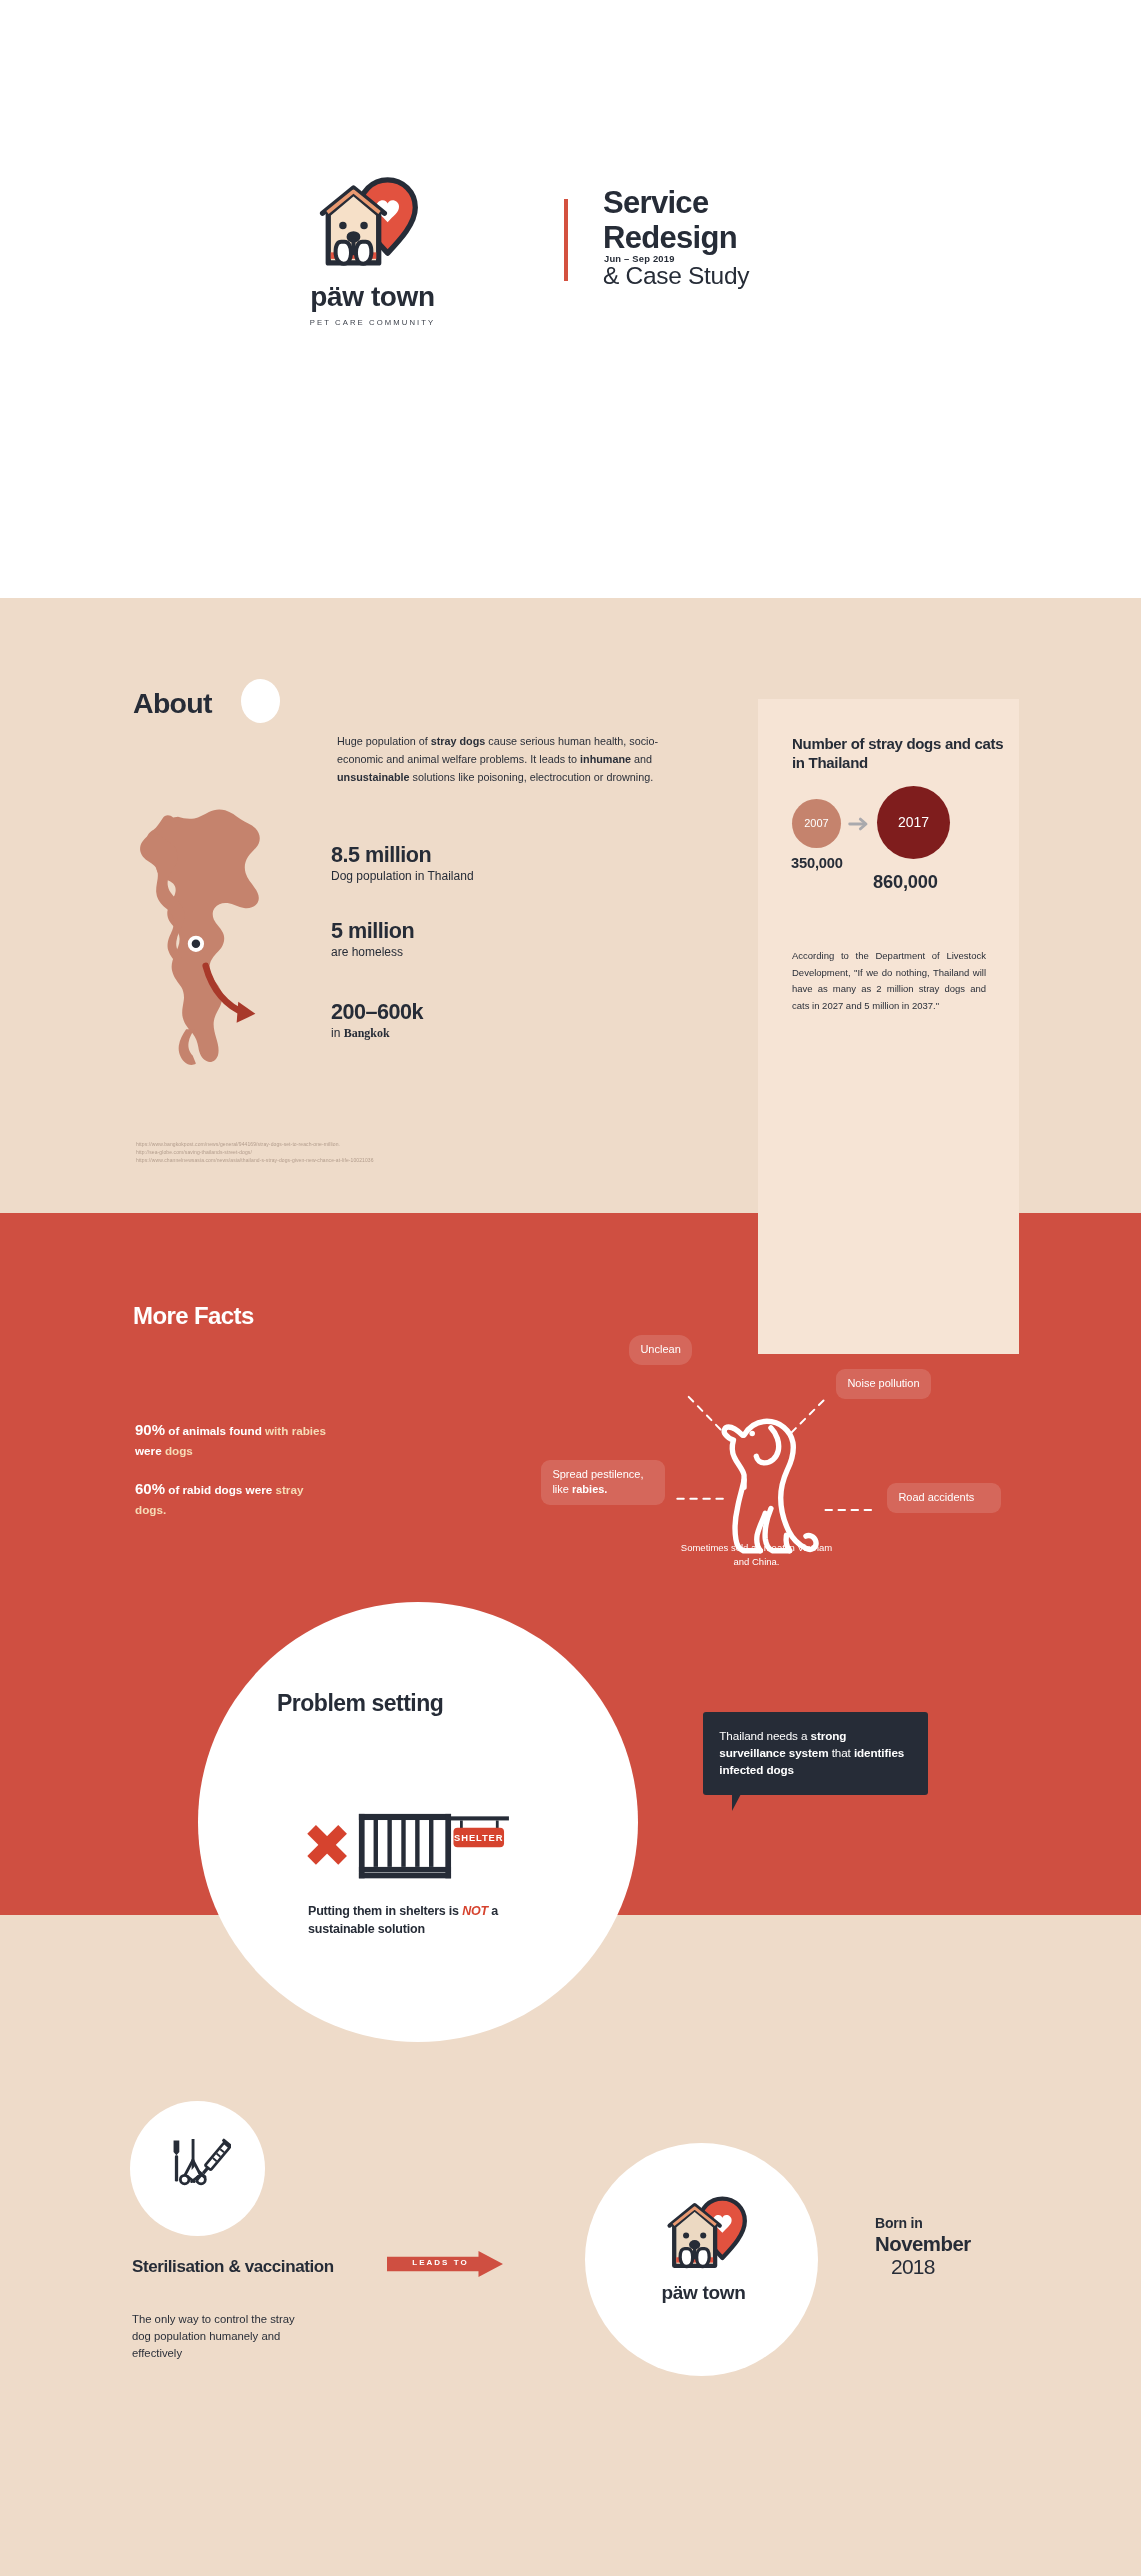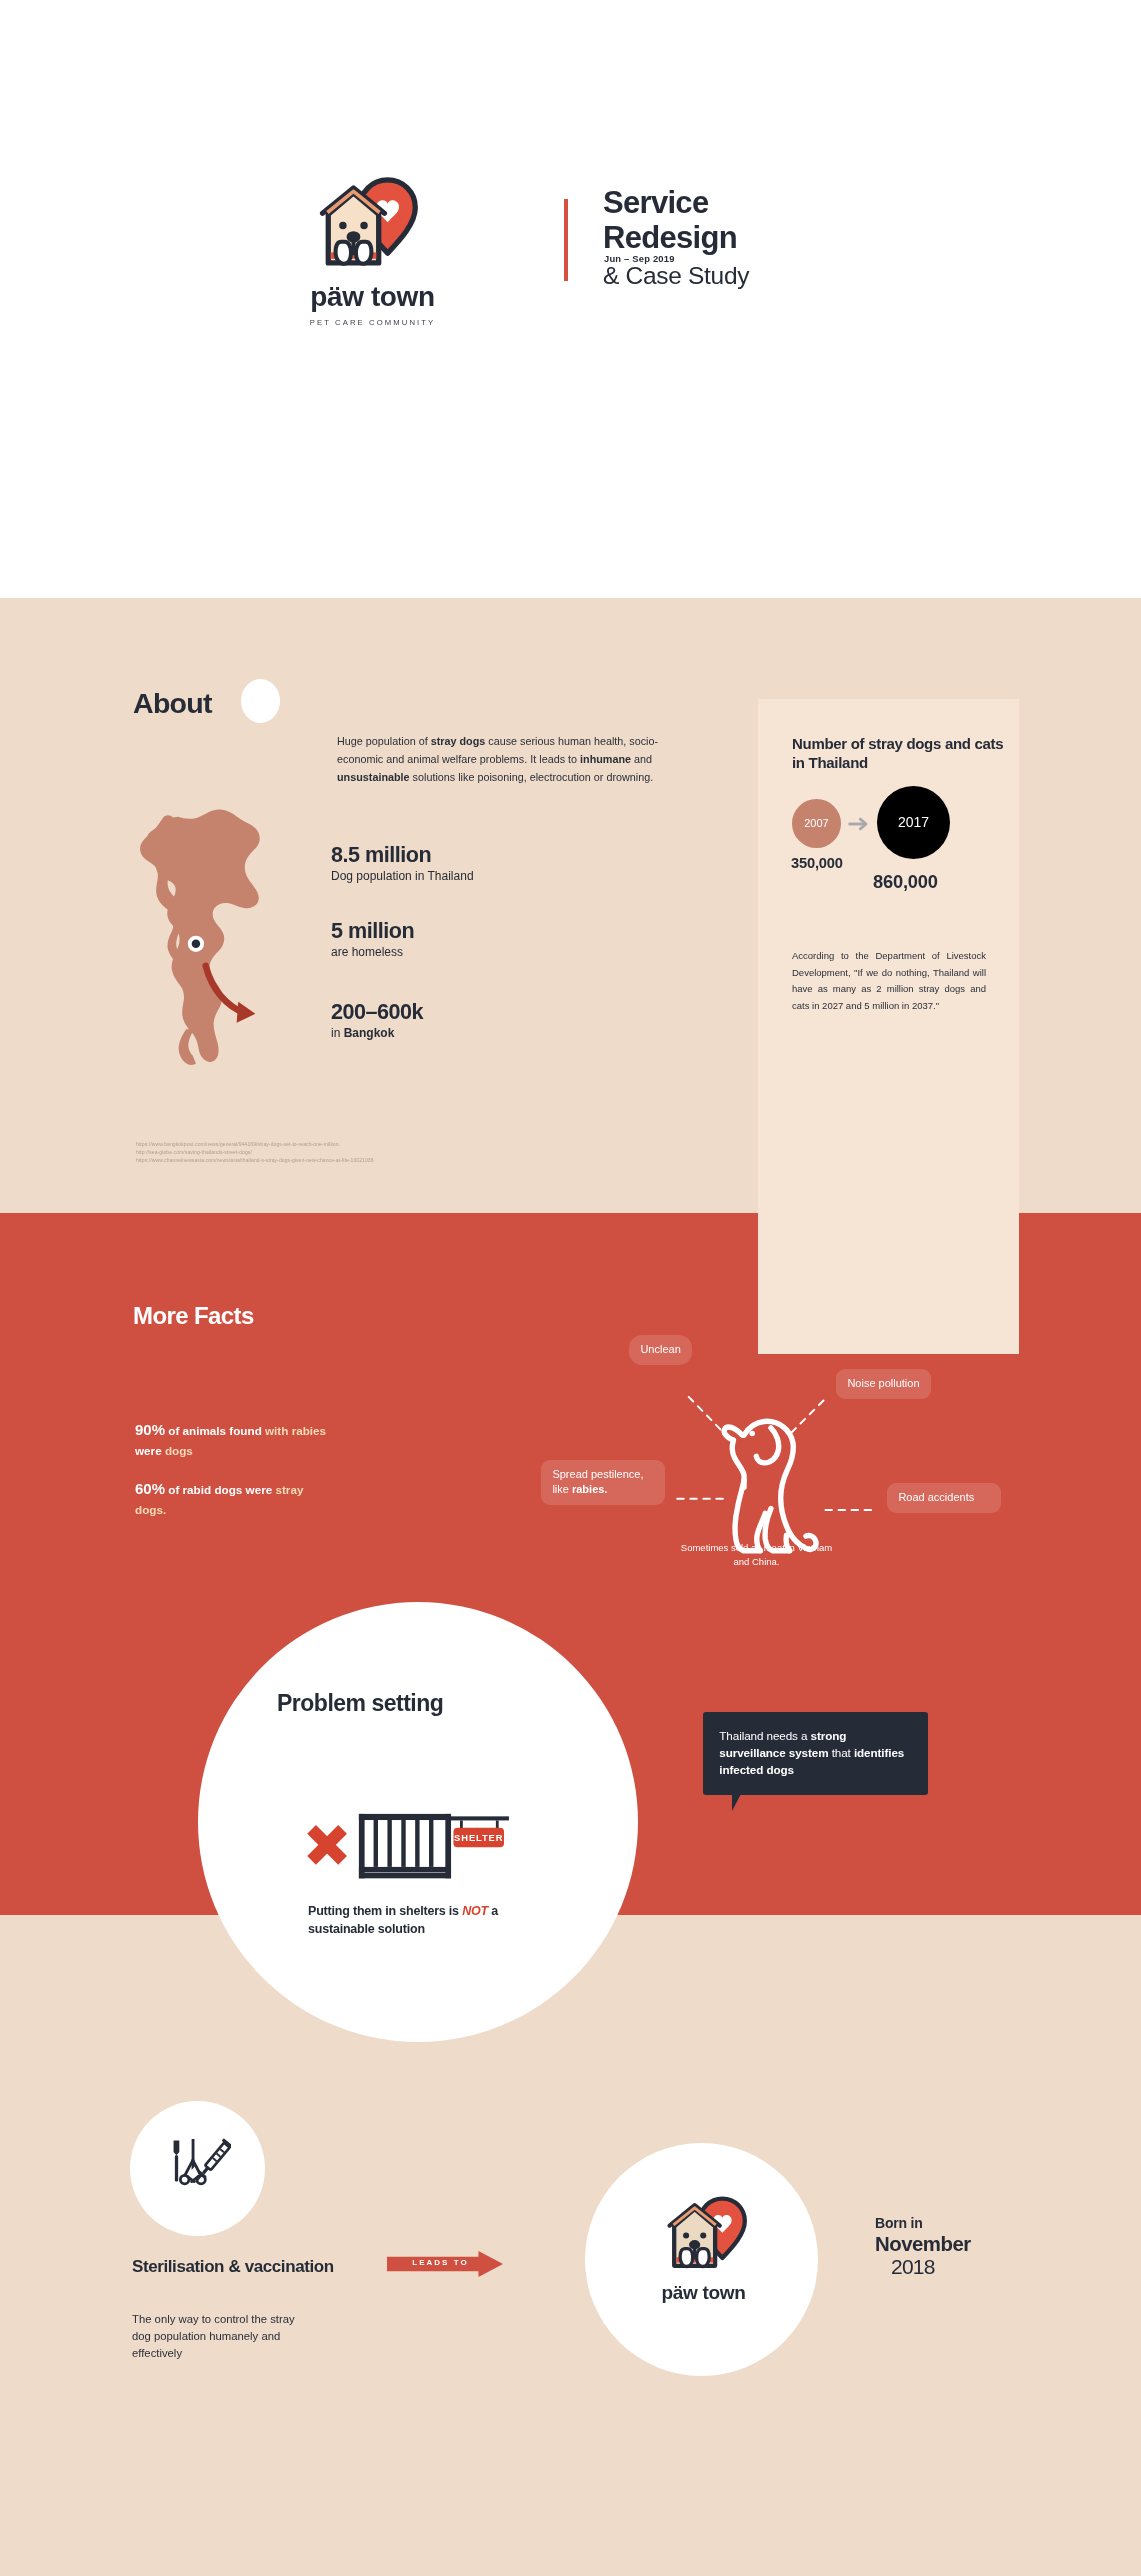--- a/index.html
+++ b/index.html
@@ -41,33 +41,33 @@
   #about-para { position: absolute; left: 337px; top: 732px; width: 361px;
                 font-size: 10.8px; line-height: 1.68; color: #2a2f39; }
   #about-para b { font-weight: 700; }
 
   #map-wrap { position: absolute; left: 137px; top: 785px; width: 139px; height: 281px; }
   #map-wrap svg { display: block; }
 
   .stat { position: absolute; left: 331px; }
   .stat .big { font-size: 21.6px; font-weight: 700; color: #262c37; letter-spacing: -0.5px; line-height: 1.05; }
   .stat .small { font-size: 12px; color: #262c37; margin-top: 2.4px; line-height: 1.25; }
-  .stat .small b { font-weight: 700; }
+  .stat .small b { font-weight: 700; font-family: Liberation Serif, serif; }
   #stat-1 { top: 844px; }
   #stat-2 { top: 920px; }
   #stat-3 { top: 1001px; }
   .cardpanel { position: absolute; left: 758px; top: 699px; width: 261px; height: 655px;
                background: #f6e4d5; }
   #card-title { position: absolute; left: 792px; top: 735px; width: 212px;
                 font-size: 15px; font-weight: 700; color: #262c37; line-height: 1.25; letter-spacing: -0.3px; }
   .yearcircle { position: absolute; border-radius: 50%; color: #fff; text-align: center;
                 font-weight: 400; }
   #circle-2007 { left: 792px; top: 799px; width: 49px; height: 49px; background: #c5836d;
                  line-height: 49px; font-size: 11px; }
-  #circle-2017 { left: 877px; top: 786px; width: 73px; height: 73px; background: #000000;
+  #circle-2017 { left: 877px; top: 786px; width: 73px; height: 73px; background: #7f1d1d;
                  line-height: 73px; font-size: 14px; }
   #year-arrow { position: absolute; left: 848px; top: 815px; width: 23px; height: 18px; }
   #val-2007 { position: absolute; left: 791px; top: 855px; font-size: 14.7px; font-weight: 700; color: #262c37; letter-spacing: -0.2px; }
   #val-2017 { position: absolute; left: 873px; top: 871px; font-size: 18.3px; font-weight: 700; color: #262c37; letter-spacing: -0.2px; }
   #card-quote { position: absolute; left: 792px; top: 948px; width: 194px;
                 font-size: 9.5px; line-height: 1.74; color: #2a2f39; text-align: justify; }
 
   
   #sources { position: absolute; left: 136px; top: 1140px; font-size: 5px;
              line-height: 1.62; color: #b29c8c; letter-spacing: 0.1px; }

